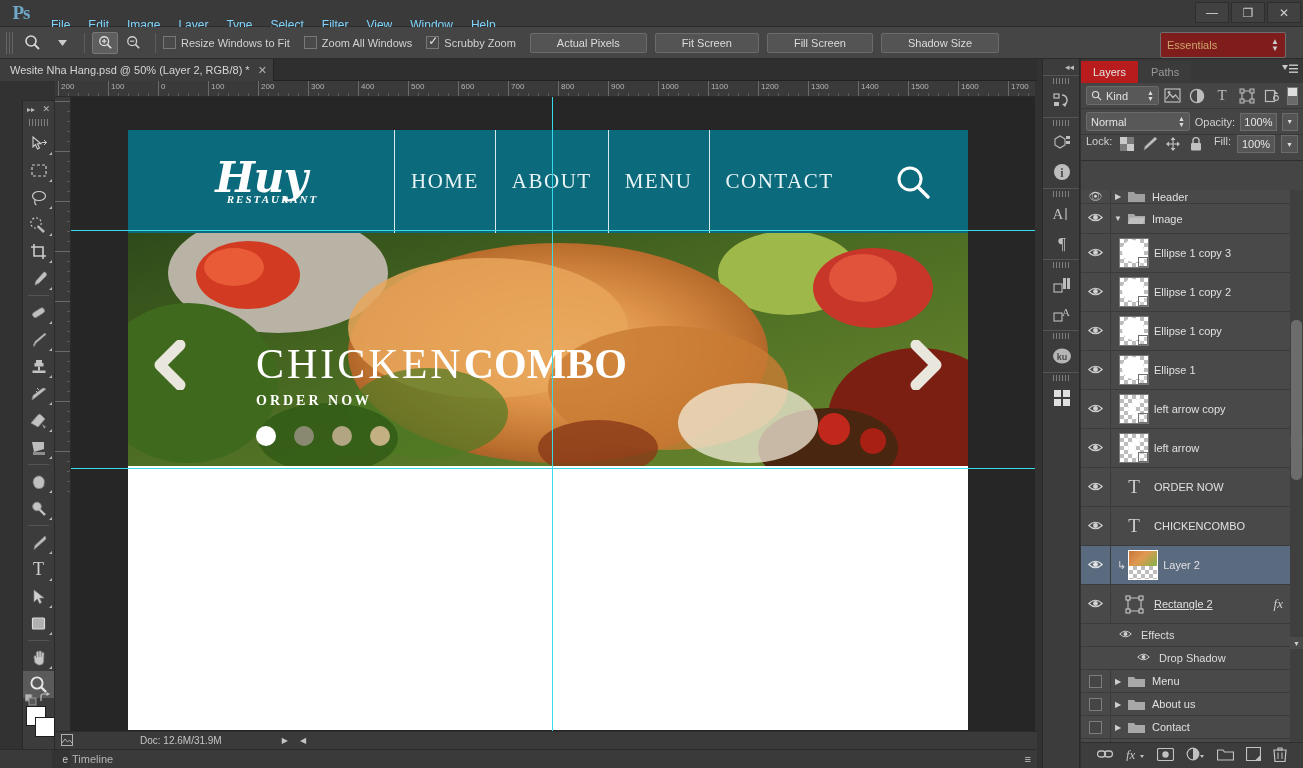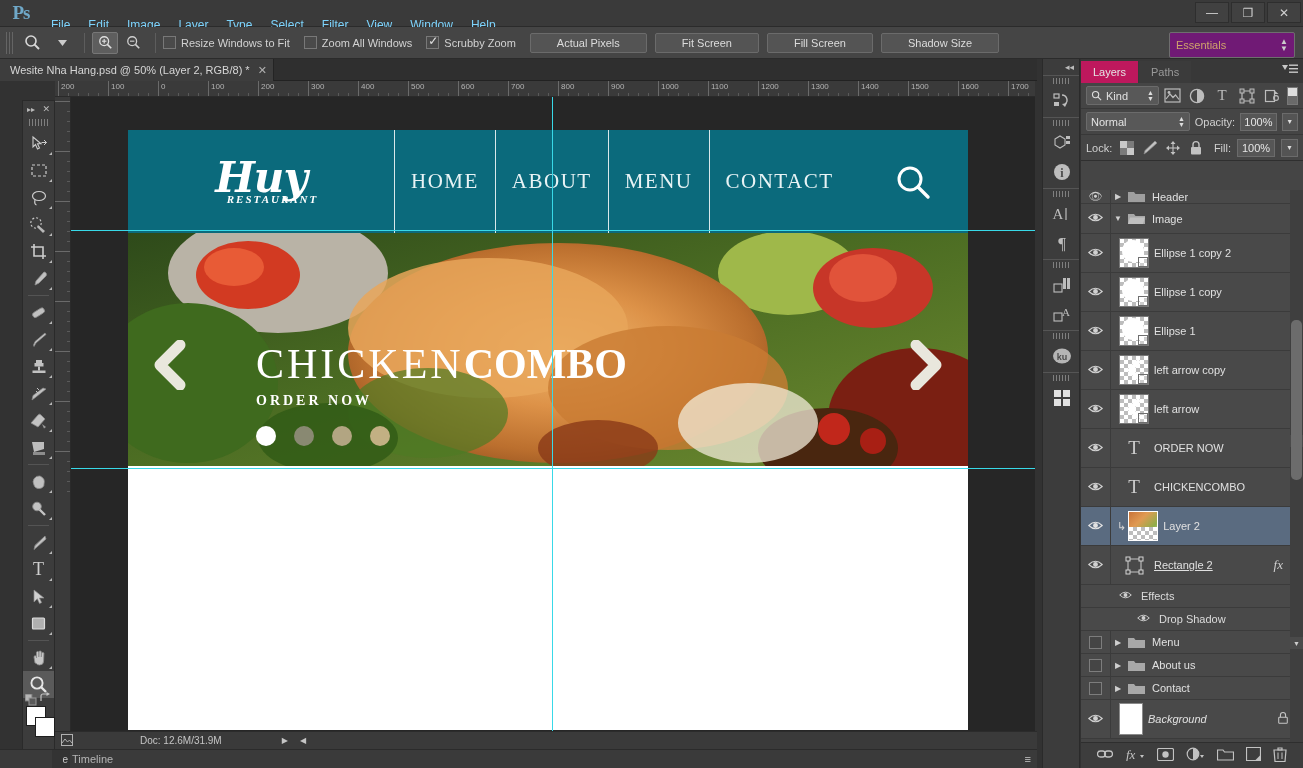--- a/index.html
+++ b/index.html
@@ -61,22 +61,22 @@
   .chk {
     width:13px; height:13px; background:#4a4a4a; border:1px solid #787878;
     margin-right:5px; position:relative;
   }
   .chk.on::after {
     content:"✓"; position:absolute; left:1px; top:-3px;
     font-size:12px; color:#e0e0e0;
   }
   .chk-lbl { font-size:11px; color:#d2d2d2; }
   #essentials {
-    position:absolute; right:8px; top:5px;
-    width:126px; height:20px; background:#701a75;
+    position:absolute; right:17px; top:5px;
+    width:126px; height:20px; background:#7f1d1d;
     border:1px solid #6e6e6e; border-radius:2px;
     display:flex; align-items:center; padding:12px 6px;
     color:#cfa46b; font-size:11px;
   }
   #essentials .arrows { margin-left:auto; color:#ccc; font-size:8px; line-height:7px; text-align:center;}
 
   
   #doctab-bar {
     position:absolute; left:0; top:59px; width:1037px; height:22px;
     background:#2f2f2f; border-bottom:1px solid #222;
@@ -215,21 +215,21 @@
   
   #layers-panel {
     position:absolute; left:1081px; top:59px; width:222px; height:709px;
     background:#454545;
   }
   #panel-tabs { height:24px; background:#383838; display:flex; align-items:flex-end; position:relative; }
   .ptab {
     height:22px; padding:0 12px; display:flex; align-items:center;
     font-size:11px; color:#9a9a9a; background:#3b3b3b; margin-right:1px;
   }
-  .ptab.active { background:#be185d; color:#e5e5e5; }
+  .ptab.active { background:#b91c1c; color:#e5e5e5; }
   #panel-menu { position:absolute; right:5px; top:5px; color:#c4c4c4; font-size:11px; }
   #filter-row {
     height:26px; display:flex; align-items:center; padding:0 5px; gap:2px;
     border-bottom:1px solid #383838;
   }
   #kind-select {
     width:76px; height:19px; background:#585858; border:1px solid #6b6b6b;
     border-radius:2px; display:flex; align-items:center; padding:0 4px; font-size:11px; color:#e0e0e0;
   }
   .filter-icon { width:24px; height:20px; display:flex; align-items:center; justify-content:center; color:#bcbcbc; }
@@ -241,21 +241,21 @@
     display:flex; align-items:center; padding:0 4px; font-size:11px; color:#e3e3e3;
   }
   .sel-arrows { margin-left:auto; font-size:7px; line-height:6px; color:#ddd; text-align:center; }
   .lbl { font-size:11px; color:#d0d0d0; }
   .num-field {
     width:38px; height:18px; background:#565656; border:1px solid #6b6b6b;
     display:flex; align-items:center; justify-content:center; font-size:11px; color:#e5e5e5;
   }
   .num-drop { width:17px; height:18px; background:#545454; border:1px solid #6b6b6b;
     display:flex; align-items:center; justify-content:center; font-size:7px; color:#ddd; }
-  #lock-row { height:26px; display:flex; align-items:center; padding:0 5px; gap:6px; border-bottom:1px solid #2f2f2f;}
+  #lock-row { height:26px; display:flex; align-items:flex-start; padding:0 5px; gap:6px; border-bottom:1px solid #2f2f2f;}
   .lock-icon { width:17px; height:17px; display:flex; align-items:center; justify-content:center; color:#bdbdbd; }
 
   #layer-list { position:absolute; left:0; top:131px; width:222px; height:577px; overflow:hidden; }
   .layer-row {
     height:39px; display:flex; align-items:center;
     border-bottom:1px solid #3b3b3b; background:#494949; position:relative;
   }
   .layer-row.selected { background:#5a6b80; }
   .layer-row.partial { height:14px; overflow:hidden; }
   .eye-cell { width:30px; height:100%; display:flex; align-items:center; justify-content:center;
@@ -1062,20 +1062,35 @@
       <span class="tri">▼</span>
       <span class="folder-icon">
         <svg width="17" height="13" viewBox="0 0 17 13">
             <path d="M0 2 L6 2 L7.5 4 L17 4 L17 12 L0 12 Z" fill="#a8a8a8"></path>
             <path d="M0 12 L2 5.5 L17 5.5 L15 12 Z" fill="#c0c0c0"></path>
           </svg>
       </span>
       <span class="layer-name">Image</span>
     </div>
 
+    <div class="layer-row">
+      <div class="eye-cell">
+        <span class="eye">
+          <svg width="15" height="11" viewBox="0 0 15 11">
+              <path d="M0.8 5.5 Q7.5 -1 14.2 5.5 Q7.5 12 0.8 5.5 Z" fill="none" stroke="#d0d0d0" stroke-width="1.1"></path>
+              <circle cx="7.5" cy="5.5" r="2.4" fill="#d0d0d0"></circle>
+            </svg>
+        </span>
+      </div>
+      <span class="thumb">
+          <i class="shape"></i>
+          <i class="vecbadge"></i>
+        </span>
+      <span class="layer-name">Ellipse 1 copy 3</span>
+    </div>
 
     <div class="layer-row">
       <div class="eye-cell">
         <span class="eye">
           <svg width="15" height="11" viewBox="0 0 15 11">
               <path d="M0.8 5.5 Q7.5 -1 14.2 5.5 Q7.5 12 0.8 5.5 Z" fill="none" stroke="#d0d0d0" stroke-width="1.1"></path>
               <circle cx="7.5" cy="5.5" r="2.4" fill="#d0d0d0"></circle>
             </svg>
         </span>
       </div>

